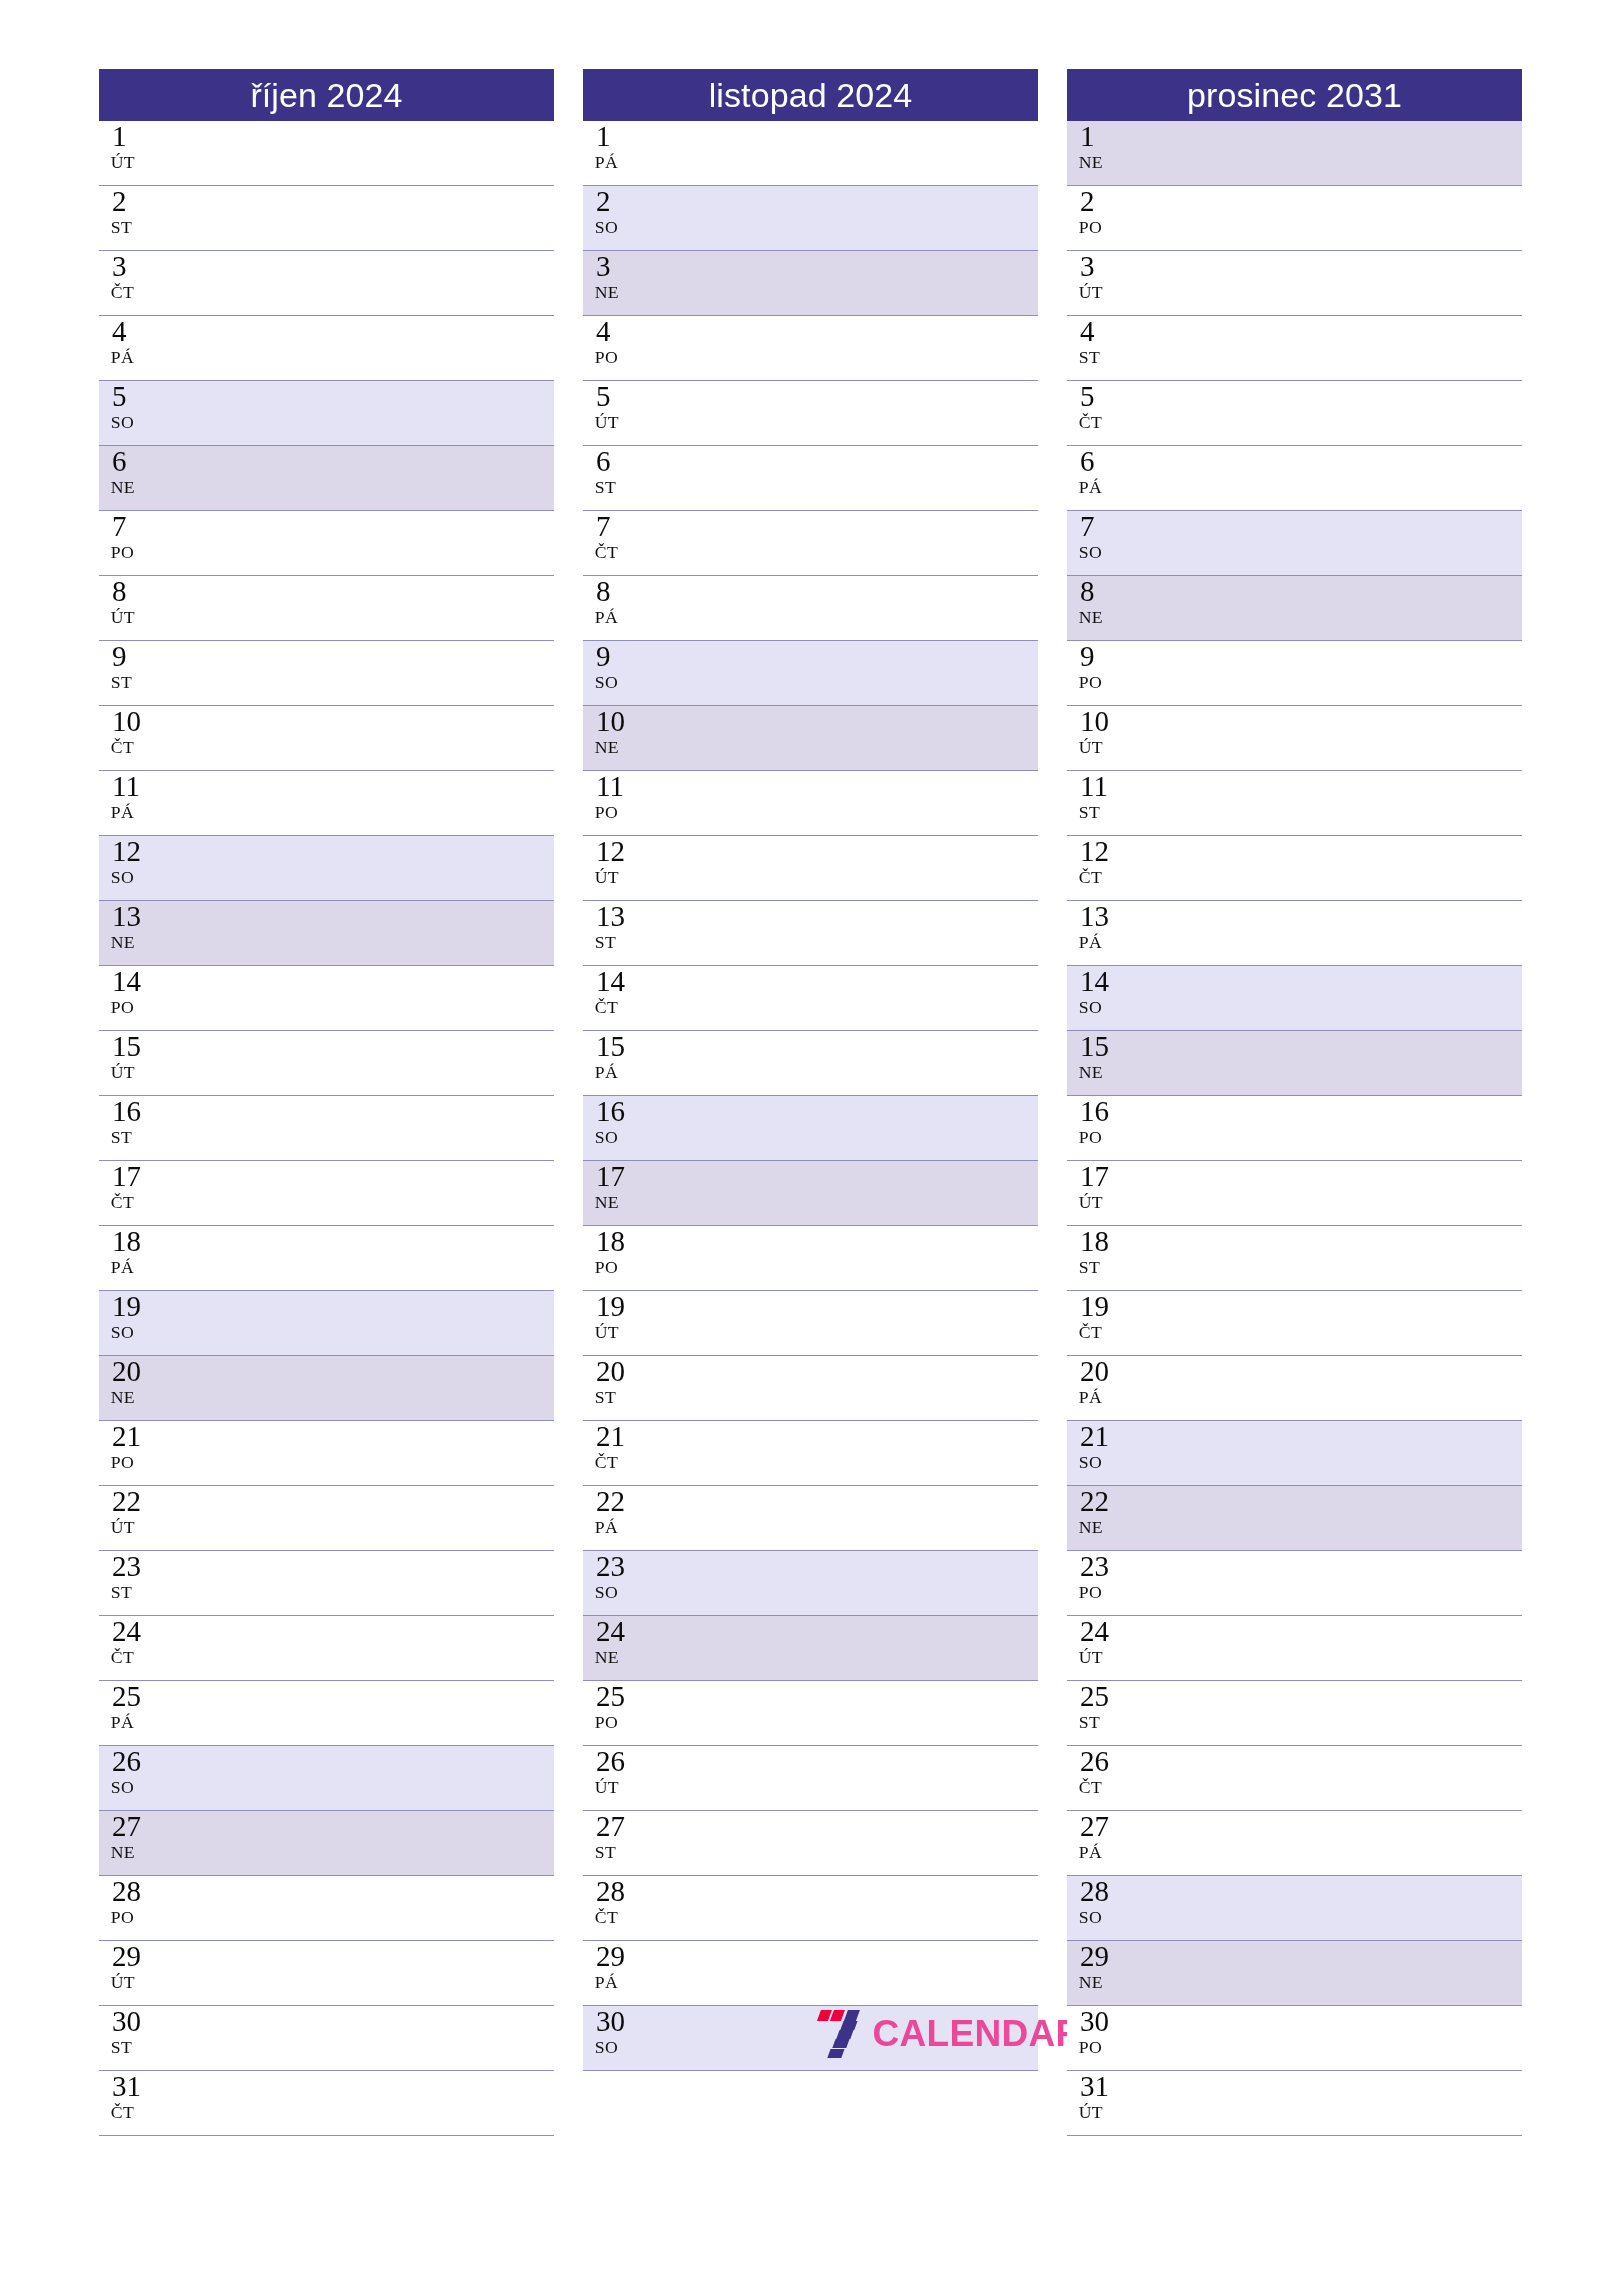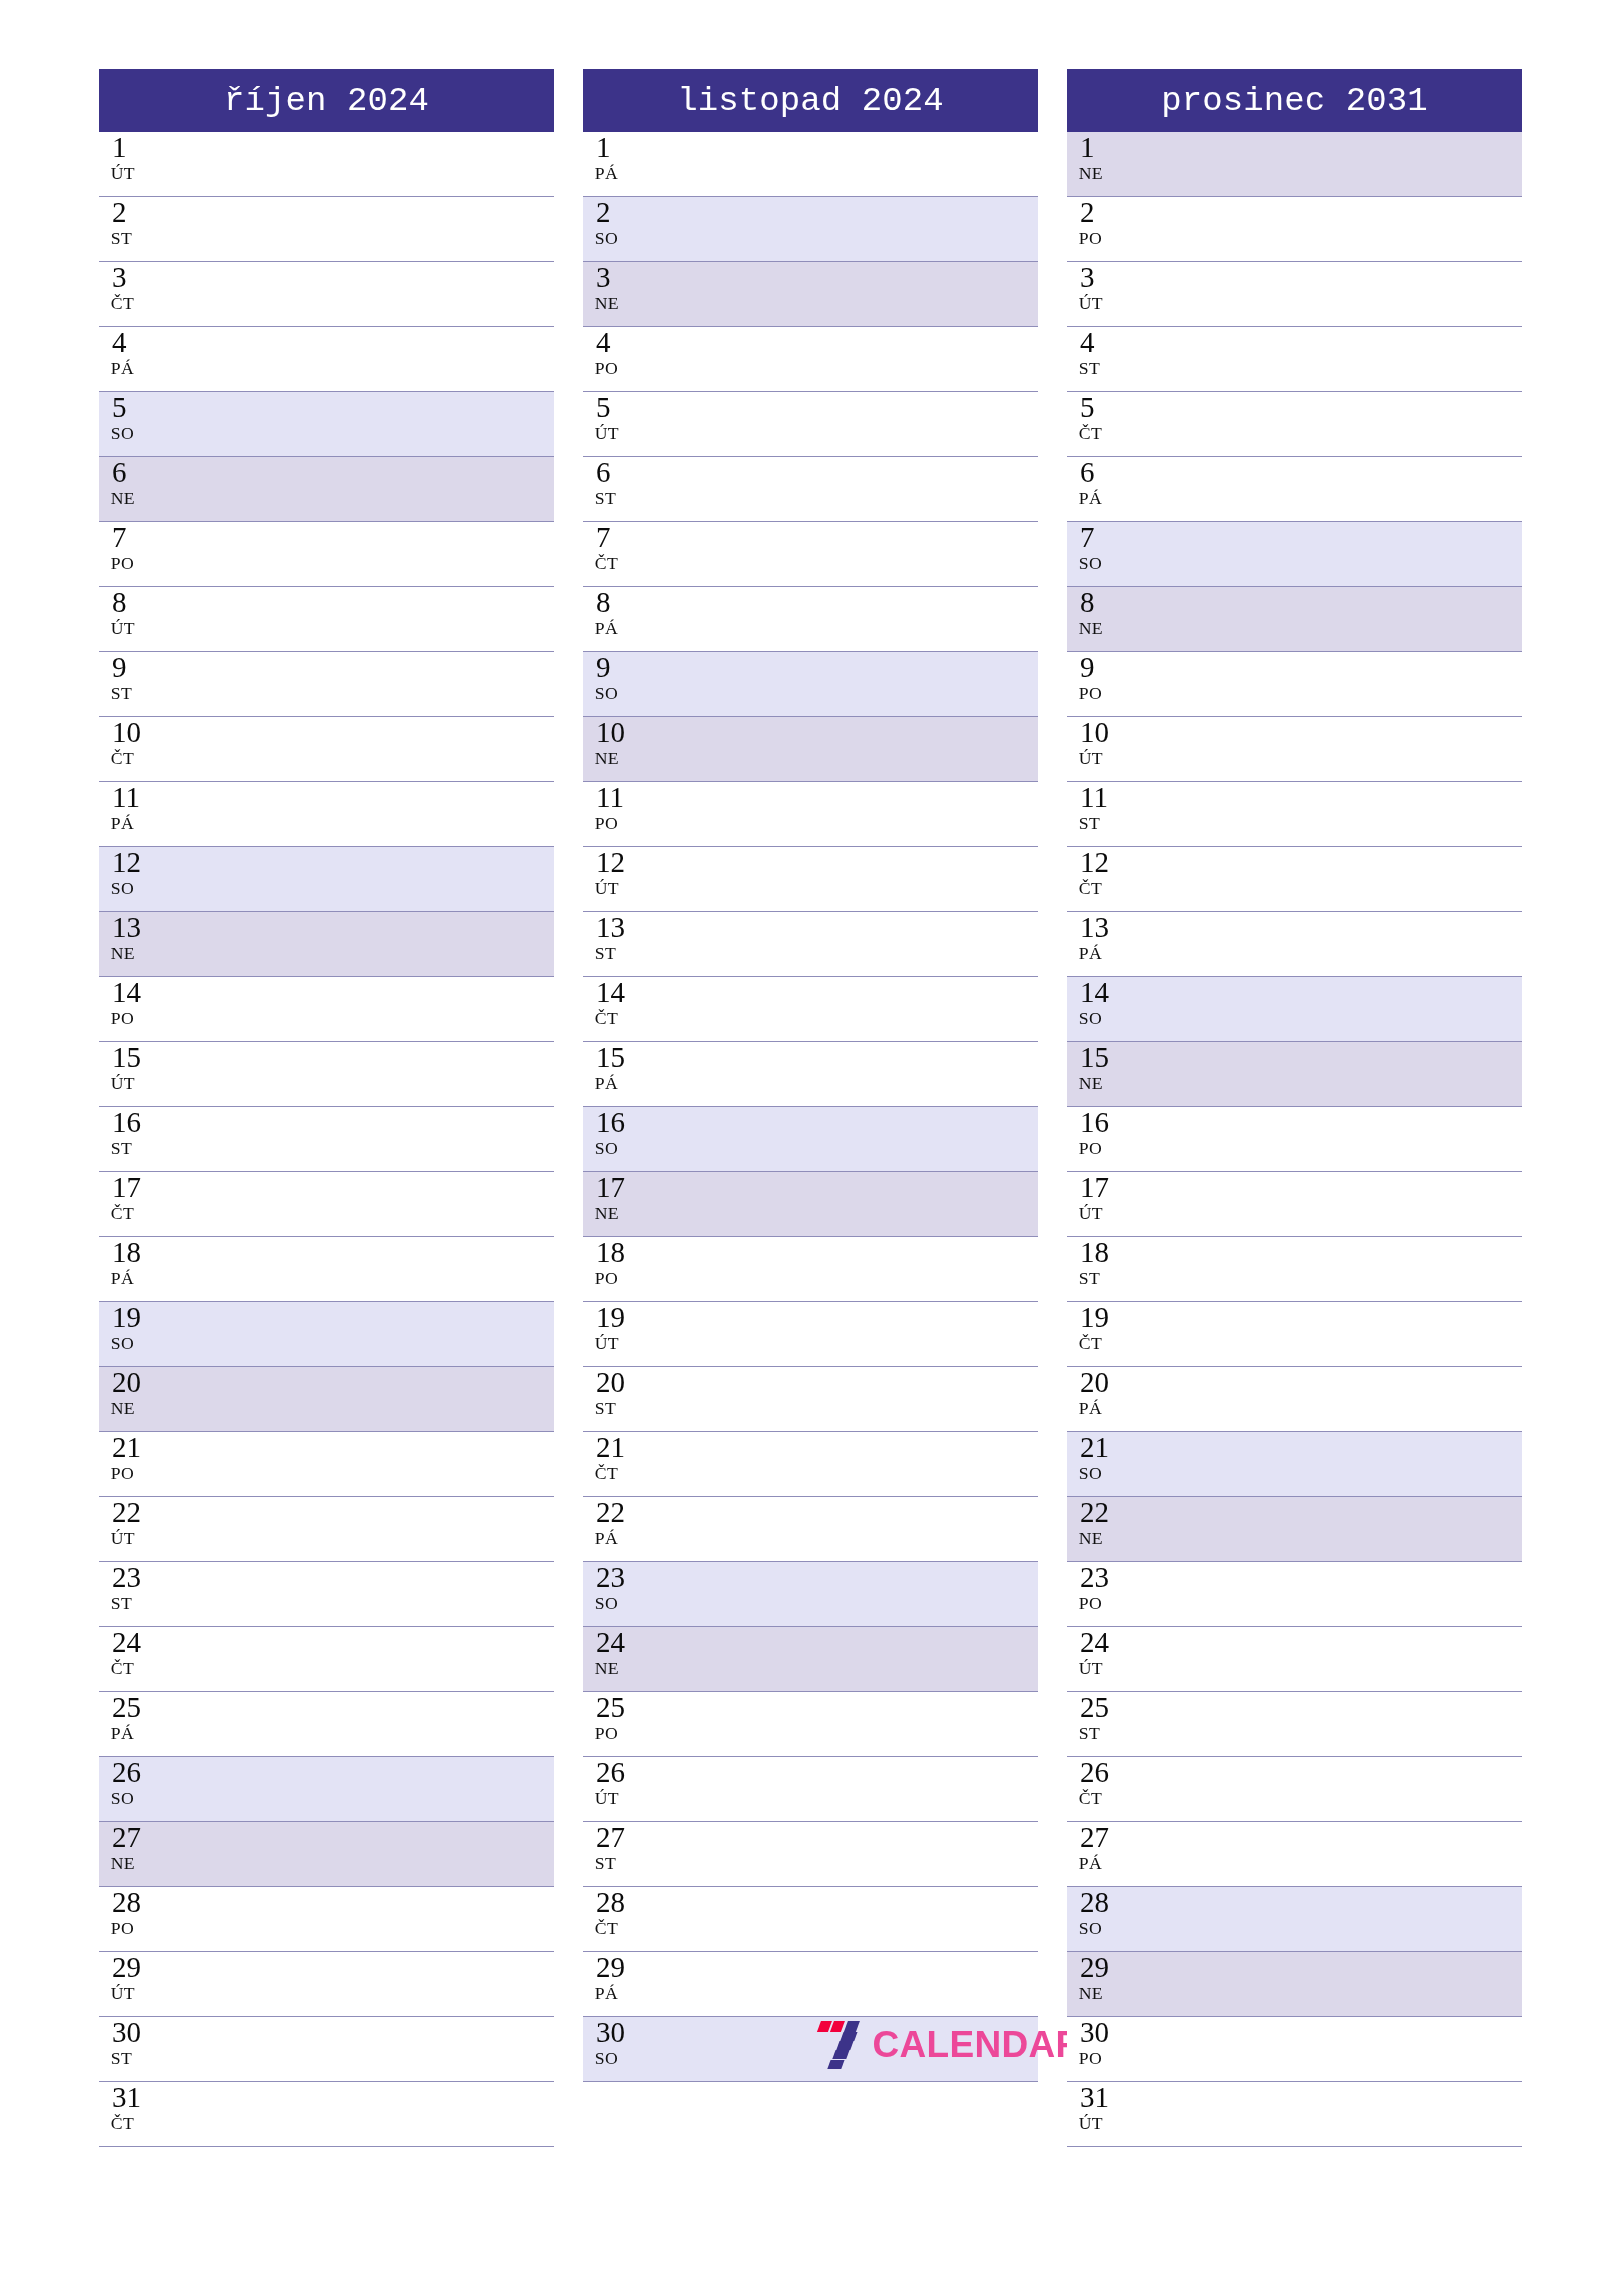--- a/index.html
+++ b/index.html
@@ -29,30 +29,30 @@
   }
 
   .month-col {
     width: 455px;
     display: flex;
     flex-direction: column;
     position: relative;
   }
 
   .month-header {
-    height: 63px;
+    height: 52px;
     background: #3c3389;
     color: #ffffff;
     display: flex;
     align-items: center;
     justify-content: center;
     font-size: 34px;
     letter-spacing: 0.1px;
     font-weight: normal;
-    font-family: Liberation Mono, monospace;
+    font-family: Liberation Sans, sans-serif;
   }
 
   .days {
     display: flex;
     flex-direction: column;
     width: 100%;
   }
 
   .day-row {
     height: 65px;

